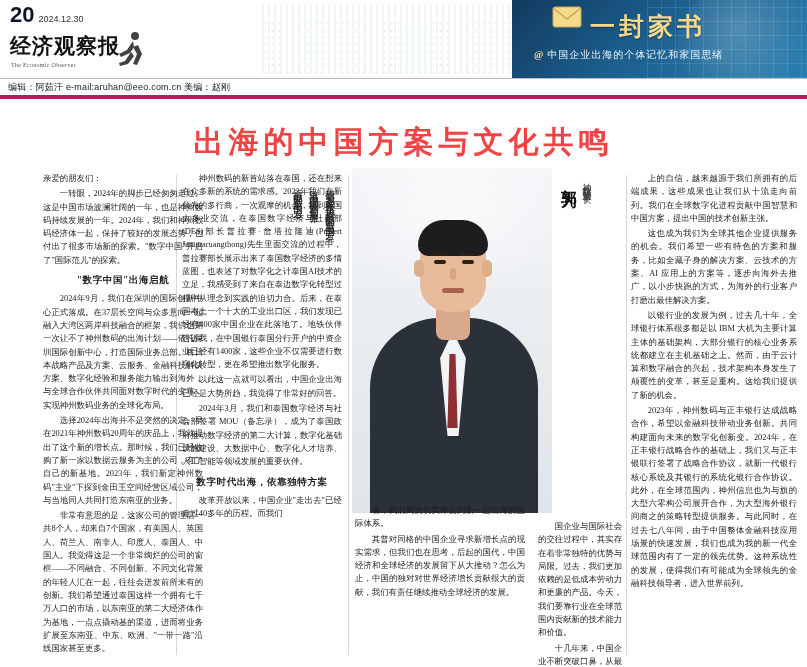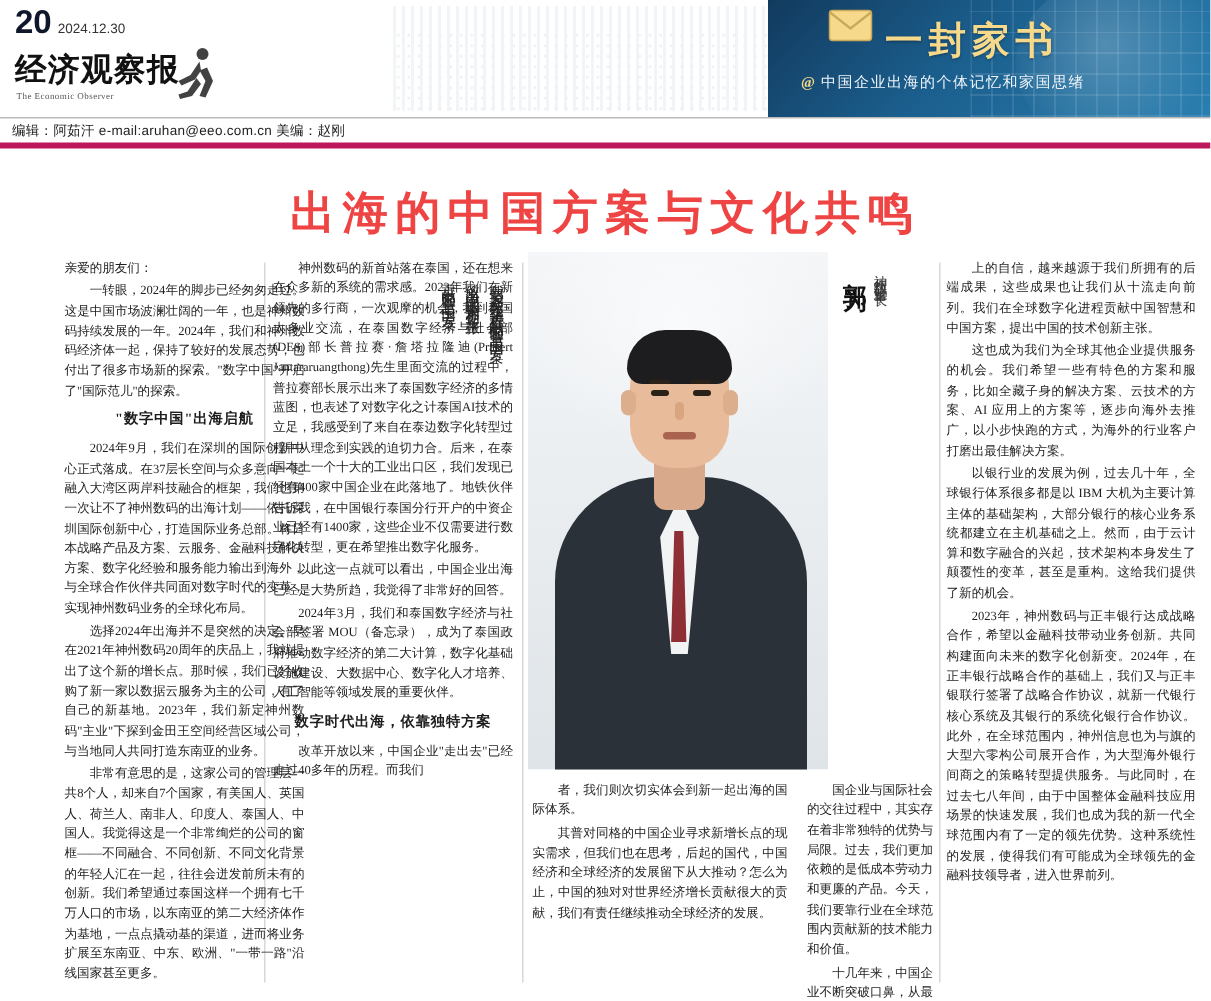--- a/index.html
+++ b/index.html
@@ -47,21 +47,21 @@
     font-size:30px;font-weight:bold;letter-spacing:5px;color:#ef4444;font-family:"Liberation Serif",serif;}
 
   
   .col{position:absolute;top:172px;font-size:8.4px;line-height:13.3px;text-align:justify;color:#1d1d1d;}
   .col p{margin:0 0 2px 0;text-indent:2em;}
   .col h3{font-size:9.5px;font-weight:bold;text-align:center;margin:7px 0 5px 0;letter-spacing:.6px;}
   .col .lead{text-indent:0;}
   #c1{left:10px;width:160px;height:485px;margin-left:33px;}
   #c2{left:182px;width:160px;height:485px;}
   #c3{left:631px;width:166px;height:485px;}
-  #c4{left:355px;width:170px;top:520px;height:137px;}
+  #c4{left:355px;width:170px;top:504px;height:137px;}
   #c5{left:538px;width:84px;top:520px;height:137px;}
 
   .col-rule{position:absolute;top:175px;width:1px;height:480px;background:#d7d7d7;}
 
   
   .photo-box{position:absolute;left:352px;top:168px;width:200px;height:345px;overflow:hidden;}
   .ph-bg{position:absolute;inset:0;background:linear-gradient(180deg,#f4f6f8 0%,#e8ecef 55%,#dfe4e8 100%);}
   .ph-suit{position:absolute;left:18px;top:150px;width:168px;height:200px;background:#2b3138;
     border-radius:70px 70px 0 0;}
   .ph-shirt{position:absolute;left:78px;top:168px;width:46px;height:100px;background:#f2f3f5;

